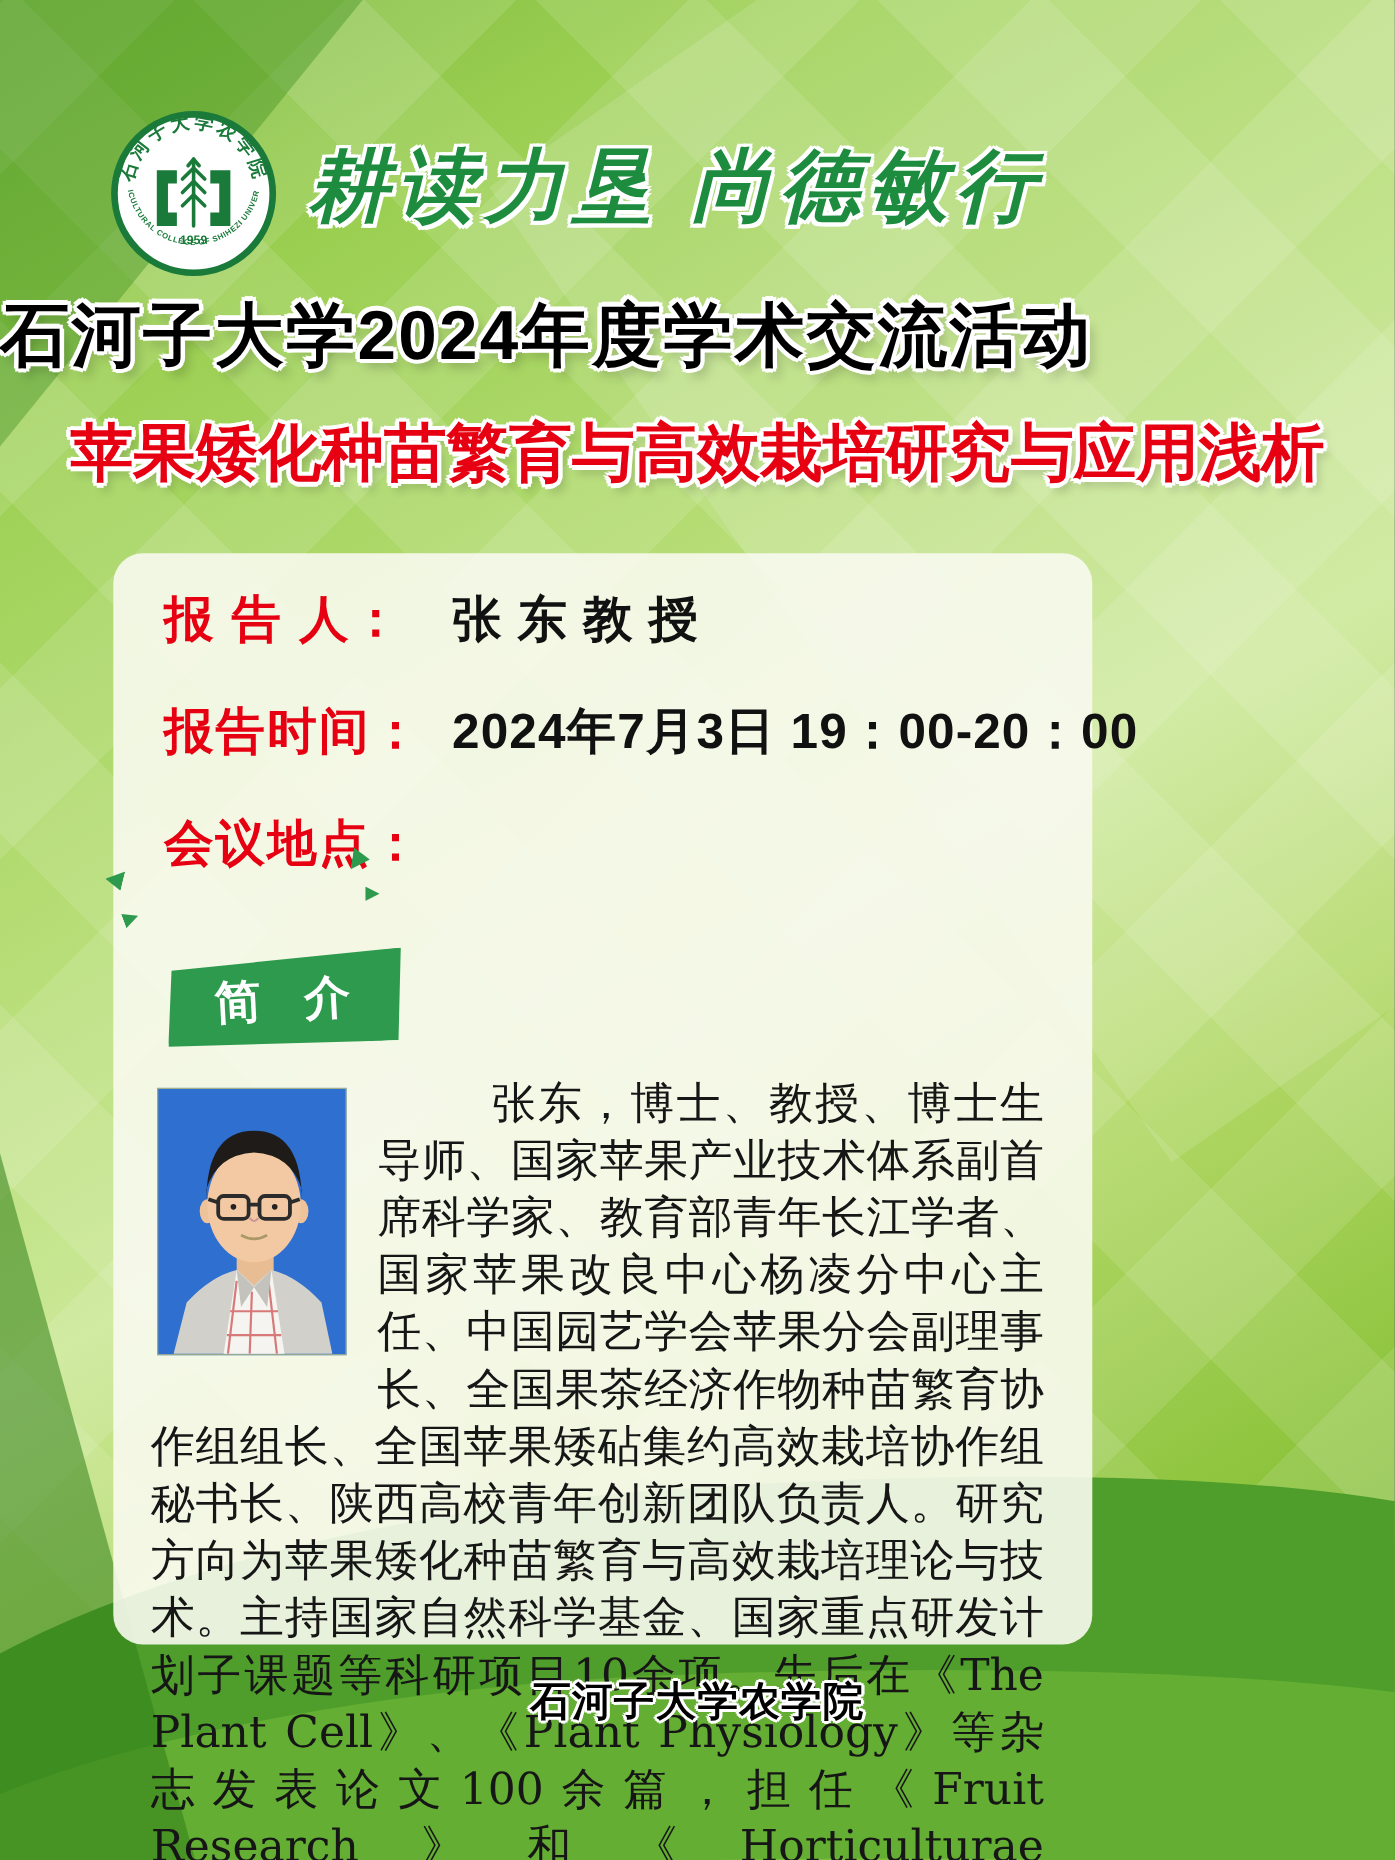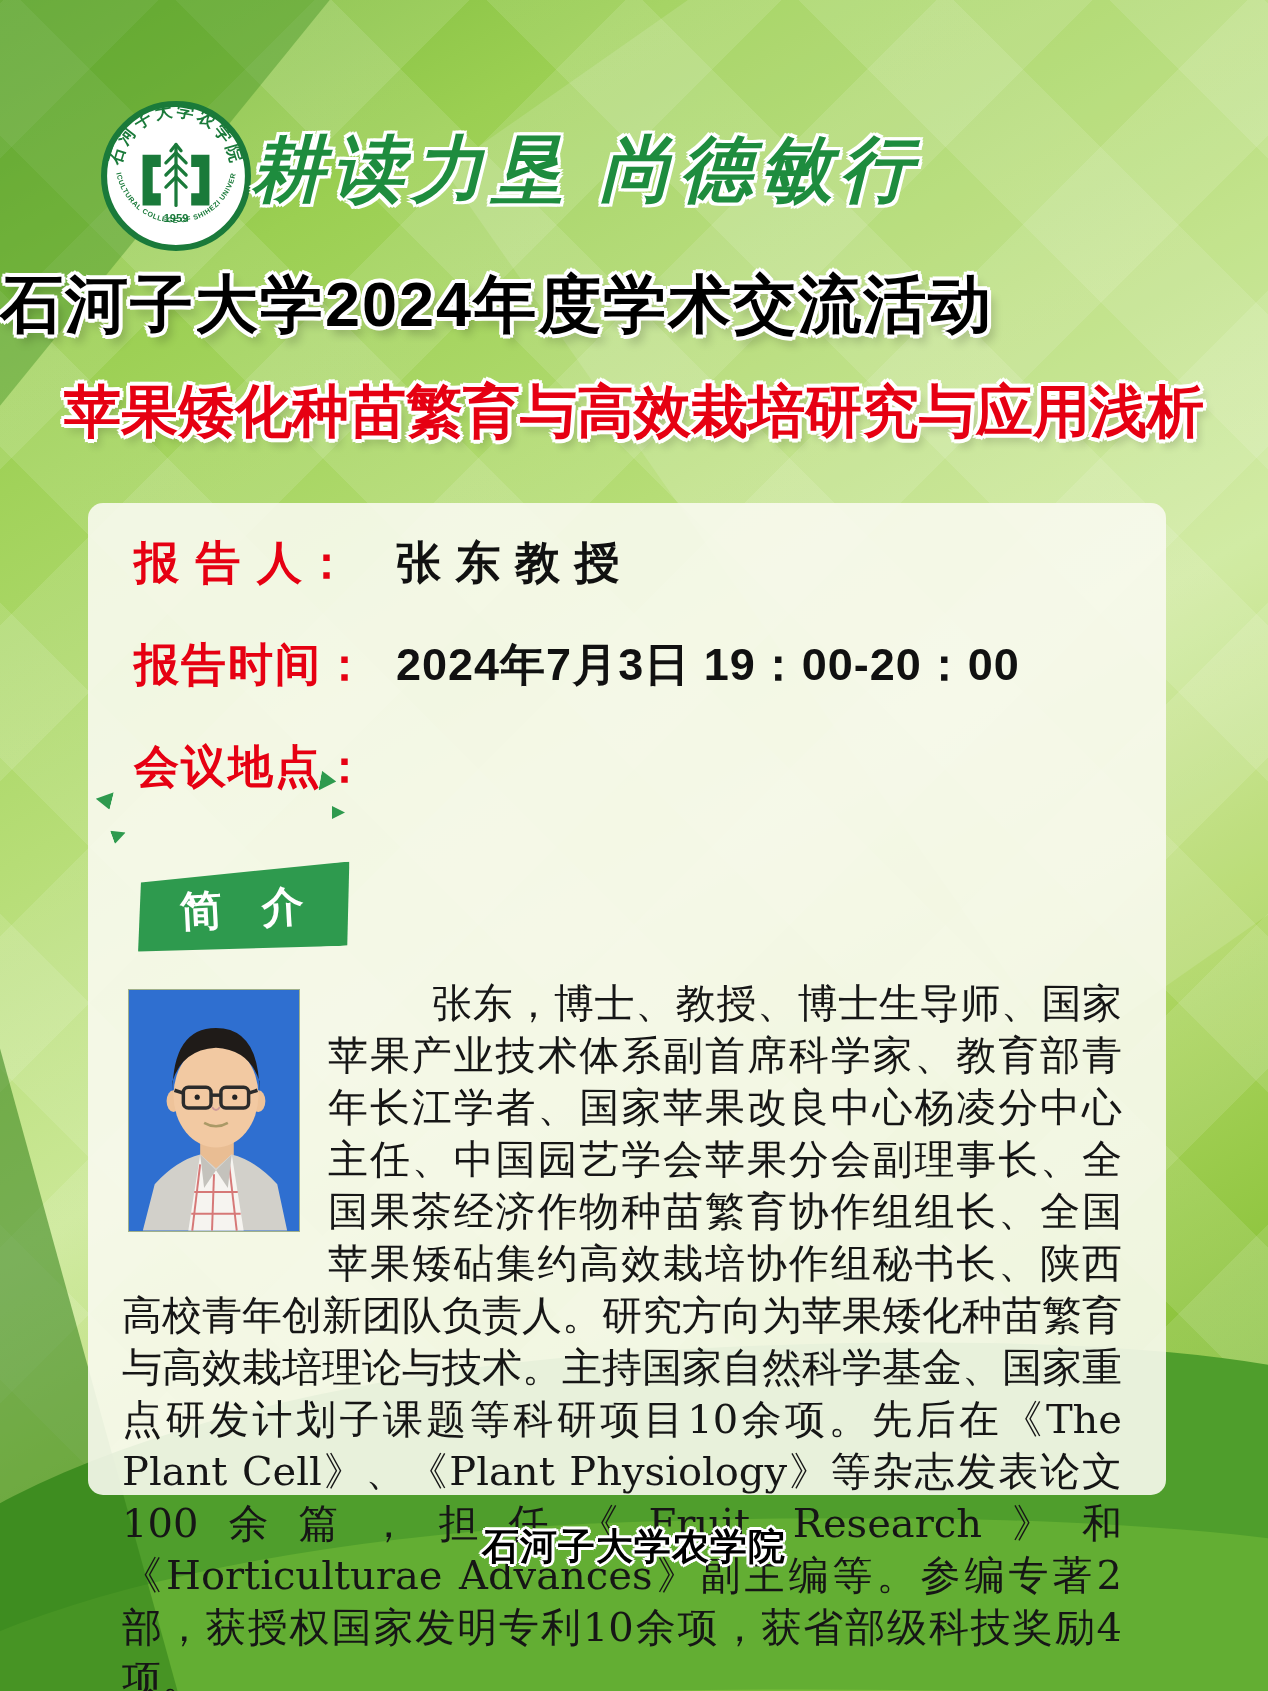--- a/index.html
+++ b/index.html
@@ -45,21 +45,21 @@
     background:#79bd3a; border-radius:100% 100% 0 0 / 80% 30% 0 0;
     transform:rotate(-1deg);
   }
   .bg-corner-bl {
     position:absolute; inset:0; background:rgba(50,128,24,.55);
     clip-path:polygon(0 62%, 14% 100%, 0 100%);
   }
   
   .logo-wrap { position:absolute; left:100px; top:100px; width:152px; height:152px; }
   .motto {
-    position:absolute; left:252px; top:122px; width:760px;
+    position:absolute; left:281px; top:122px; width:760px;
     font-size:72px; font-weight:900; font-style:italic;
     color:#1e8c3e; letter-spacing:8px; white-space:nowrap;
     text-shadow:3px 0 0 #fff,-3px 0 0 #fff,0 3px 0 #fff,0 -3px 0 #fff,
       3px 3px 0 #fff,-3px 3px 0 #fff,3px -3px 0 #fff,-3px -3px 0 #fff;
   }
   .event-title {
     position:absolute; left:0; top:262px; width:100%; 
     font-size:63px; font-weight:900; color:#000; letter-spacing:2px;
     text-shadow:4px 0 0 #fff,-4px 0 0 #fff,0 4px 0 #fff,0 -4px 0 #fff,
       3px 3px 0 #fff,-3px 3px 0 #fff,3px -3px 0 #fff,-3px -3px 0 #fff,
@@ -67,22 +67,22 @@
   }
   .lecture-title {
     position:absolute; left:0; top:374px; width:100%; text-align:center;
     font-size:57px; font-weight:900; color:#e60012; letter-spacing:0px;
     text-shadow:4px 0 0 #fff,-4px 0 0 #fff,0 4px 0 #fff,0 -4px 0 #fff,
       3px 3px 0 #fff,-3px 3px 0 #fff,3px -3px 0 #fff,-3px -3px 0 #fff,
       5px 7px 9px rgba(0,0,0,.20);
   }
   
   .panel {
-    position:absolute; left:88px; top:503px; width:1078px; height:992px;
-    background:rgba(248,250,238,.90); border-radius:15px;
+    position:absolute; left:103px; top:503px; width:890px; height:992px;
+    background:rgba(248,250,238,.90); border-radius:27px;
     padding:30px 44px 0 34px;
   }
   .info-row { display:flex; align-items:baseline; margin:0 0 42px 12px; }
   .info-label {
     font-size:45px; font-weight:900; color:#e60012; letter-spacing:2px;
     width:262px; flex:0 0 auto; white-space:nowrap;
   }
   .info-value {
     font-size:45px; font-weight:900; color:#111; letter-spacing:1px; white-space:nowrap;
   }

